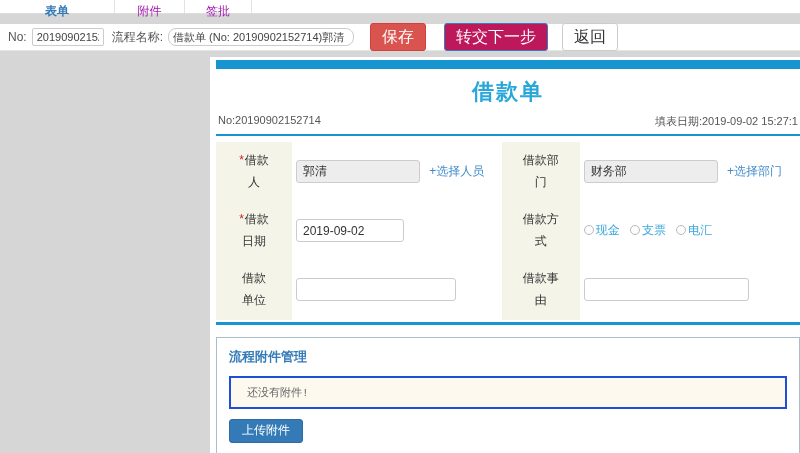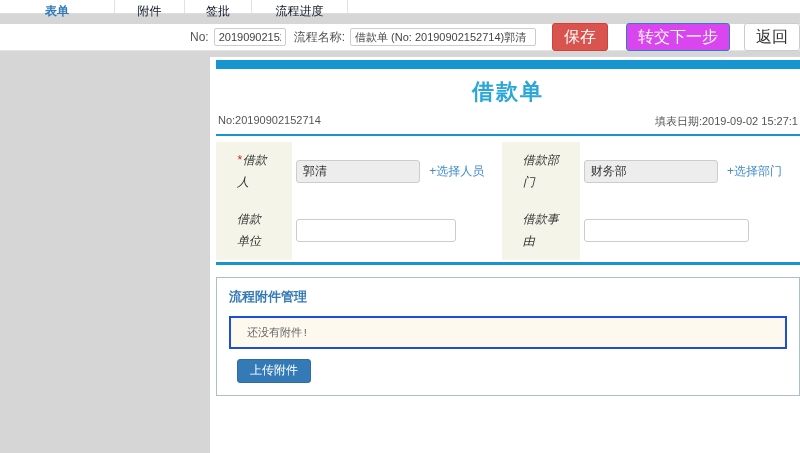--- a/index.html
+++ b/index.html
@@ -8,55 +8,55 @@
     position: relative;
     overflow: hidden;
     background: #d6d6d6;
     font-family: "Liberation Sans", "DejaVu Sans", sans-serif;
     font-size: 12px;
     color: #333;
   }
   
   .tabbar { position:absolute; top:0; left:0; width:800px; height:14px;
             background:#fff; border-bottom:1px solid #ddd; display:flex; }
-  .tab { line-height:22px; text-align:center; font-size:12px; color:#0f172a;
+  .tab { line-height:22px; text-align:center; font-size:12px; color:#a21caf;
          border-right:1px solid #e2e2e2; cursor:pointer; }
   .tab:nth-child(1){ width:115px; }
   .tab:nth-child(2){ width:70px; }
   .tab:nth-child(3){ width:67px; }
   .tab:nth-child(4){ width:96px; }
   .tab.active { color:#337ab7; font-weight:bold; }
   
   .topbar { position:absolute; top:24px; left:0; width:800px; height:27px;
             background:#fff; border-bottom:1px solid #e5e5e5;
-            display:flex; align-items:center; font-size:12px; color:#555;justify-content:flex-end; }
+            display:flex; align-items:center; font-size:12px; color:#555; }
   .topbar label { margin-left:8px; white-space:nowrap; }
   .tb-input { height:18px; border:1px solid #ccc; border-radius:2px;
               font-size:11px; color:#444; padding:0 4px; margin-left:5px;
               font-family:"Liberation Sans","DejaVu Sans",sans-serif; }
   #no-input { width:72px; }
-  #flow-input { width:186px; }
+  #flow-input { width:186px;border-radius:8px; }
   .btn { display:inline-block; border-radius:3px; font-size:16px; line-height:1;
          padding:5px 11px; cursor:pointer; border:1px solid transparent; white-space:nowrap; }
   .btn-danger  { background:#d9534f; border-color:#d43f3a; color:#fff; margin-left:16px; }
-  .btn-primary { background:#d946ef; border-color:#357ebd; color:#fff; margin-left:18px; }
+  .btn-primary { background:#be185d; border-color:#357ebd; color:#fff; margin-left:18px; }
   .btn-default { background:#fff; border-color:#ccc; color:#333; margin-left:14px; }
   
   .card { position:absolute; left:210px; top:57px; width:596px; height:520px;
           background:#fff; padding:3px 6px 0 6px; }
   .blue-bar  { height:9px; background:#1795d1; }
   .form-title{ text-align:center; color:#29a7da; font-size:22px; font-weight:bold;
                margin:8px 0 7px 0; letter-spacing:2px; }
   .meta-row  { display:flex; justify-content:space-between; font-size:11px; color:#555;
                padding:0 2px 5px 2px; white-space:nowrap; overflow:hidden; }
   .blue-line { height:2px; background:#1795d1; }
   
   table.loan { width:100%; border-collapse:collapse; margin-top:6px; }
-  td.lbl { background:#f4f4e9; width:76px; text-align:left; font-size:12px;
-           color:#333; padding:8px 21px; line-height:1.8;font-style:italic; }
+  td.lbl { background:#f4f4e9; width:76px; text-align:center; font-size:12px;
+           color:#333; padding:8px 21px; line-height:1.8; }
   td.lbl2 { width:78px; }
   td.inp { background:#fff; padding:5px 4px; vertical-align:middle; }
   .req { color:#cc2222; margin-right:1px; }
   .txt { height:23px; border:1px solid #ccc; border-radius:3px; font-size:12px;
          padding:0 6px; color:#333; vertical-align:middle;
          font-family:"Liberation Sans","DejaVu Sans",sans-serif; }
   .txt.ro { background:#ededed; }
   .w-borrower { width:124px; } .w-dept { width:134px; } .w-date { width:108px; }
   .w-left  { width:160px; }   .w-right { width:165px; }
   a.pick { color:#428bca; text-decoration:none; font-size:12px; margin-left:6px; cursor:pointer; }
@@ -66,30 +66,29 @@
                border-radius:50%; background:#fdfdfd; margin-right:2px; vertical-align:-1px; }
   .blue-line-bottom { height:3px; background:#1795d1; margin-top:2px; }
   
   .section { margin-top:12px; padding:10px 12px 12px 12px; background:#fff;font-family:Liberation Mono, monospace; }
   .section.attach  { border:1px solid #a9bfca; }
   .sec-head { font-size:13px; font-weight:bold; }
   .sec-head.blue { color:#337ab7; }
   .alert-box { margin-top:10px; background:#fdf9ee; border:2px solid #1d4ed8;
                padding:7px 16px; font-size:11px; color:#666; }
   .btn-upload { background:#337ab7; border-color:#2e6da4; color:#fff;
-                margin:10px 0 0 8px; font-size:12px; padding:5px 12px; }
+                margin:10px 0 0 0; font-size:12px; padding:5px 12px; }
 </style>
 </head>
 <body>
 
 <div class="tabbar">
   <div class="tab active">表单</div>
   <div class="tab">附件</div>
   <div class="tab">签批</div>
-  <div class="tab">流程进度</div>
 </div>
 
 <div class="topbar">
   <label>No:</label>
   <input id="no-input" class="tb-input" type="text" value="20190902152714" style="">
   <label>流程名称:</label>
   <input id="flow-input" class="tb-input" type="text" value="借款单 (No: 20190902152714)郭清" style="">
   <span class="btn btn-danger">保存</span>
   <span class="btn btn-primary">转交下一步</span>
   <span class="btn btn-default">返回</span>
@@ -117,20 +116,38 @@
       <td class="lbl lbl2">
         <span>借款部门</span>
       </td>
       <td class="inp">
         <input class="txt ro w-dept" type="text" readonly="" value="财务部" style="">
         <a class="pick">+选择部门</a>
       </td>
     </tr>
     <tr>
       <td class="lbl">
+        <span class="req">*</span><span>借款日期</span>
+      </td>
+      <td class="inp">
+        <input class="txt w-date" type="text" value="2019-09-02" style="">
+      </td>
+      <td class="lbl lbl2">
+        <span>借款方式</span>
+      </td>
+      <td class="inp">
+        <span class="radio-group">
+          <span class="radio-opt"><span class="radio-dot"></span><span>现金</span></span>
+          <span class="radio-opt"><span class="radio-dot"></span><span>支票</span></span>
+          <span class="radio-opt"><span class="radio-dot"></span><span>电汇</span></span>
+        </span>
+      </td>
+    </tr>
+    <tr>
+      <td class="lbl">
         <span>借款单位</span>
       </td>
       <td class="inp">
         <input class="txt w-left" type="text" value="" style="">
       </td>
       <td class="lbl lbl2">
         <span>借款事由</span>
       </td>
       <td class="inp">
         <input class="txt w-right" type="text" value="" style="">

